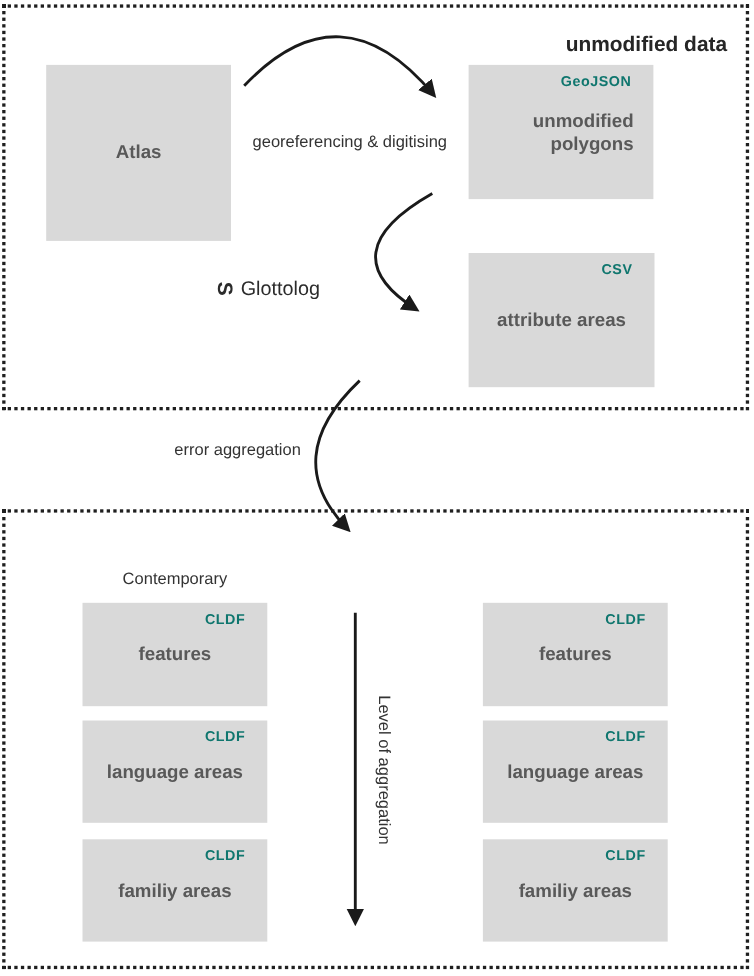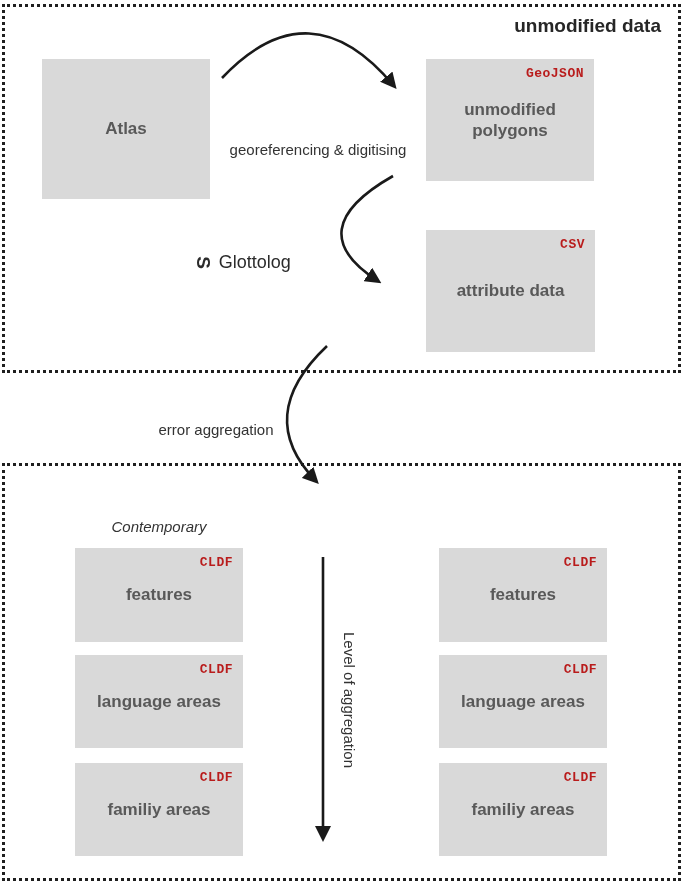--- a/index.html
+++ b/index.html
@@ -15,29 +15,29 @@
   .gray-box{
     position:absolute;background:#d9d9d9;box-sizing:border-box;
   }
   .box-label{
     position:absolute;left:0;right:0;top:0;bottom:0;
     display:flex;align-items:center;justify-content:center;text-align:center;
     font-weight:bold;font-size:17px;color:#595959;line-height:1.25;
     padding:0 14px;
   }
   .fmt-label{
-    position:absolute;top:7px;right:10px;
-    font-family:Liberation Mono, monospace;
-    font-weight:bold;font-size:13px;color:#b91c1c;letter-spacing:0.5px;
+    position:absolute;top:7px;right:20px;
+    font-family:Liberation Sans, sans-serif;
+    font-weight:bold;font-size:13px;color:#0f766e;letter-spacing:0.5px;
   }
   .free-text{
-    position:absolute;font-size:15px;color:#333;text-align:center;line-height:1.25;margin-top:20px;
+    position:absolute;font-size:15px;color:#333;text-align:center;line-height:1.25;
   }
   .col-heading{
-    position:absolute;font-size:15px;color:#333;text-align:center;width:160px;font-style:italic;
+    position:absolute;font-size:15px;color:#333;text-align:center;width:160px;
   }
   .glotto-row{
     position:absolute;display:flex;align-items:center;justify-content:center;gap:9px;
     font-size:18px;color:#2b2b2b;
   }
   .glotto-glyph{
     display:inline-block;transform:rotate(90deg);font-weight:bold;font-size:19px;line-height:1;
   }
   .vertical-label{
     position:absolute;font-size:15px;color:#333;white-space:nowrap;
@@ -45,34 +45,34 @@
   }
   svg.arrows{position:absolute;left:0;top:0;pointer-events:none;}
 </style>
 </head>
 <body>
 
 <div class="stage">
 
   <div class="dotted-box" style="left:2px;top:4px;width:679px;height:369px;"></div>
 
-  <div class="section-title" style="right:24px;top:15px;">unmodified data</div>
+  <div class="section-title" style="right:24px;top:30px;">unmodified data</div>
 
-  <div class="gray-box" style="left:42px;top:59px;width:168px;height:140px;">
+  <div class="gray-box" style="left:42px;top:59px;width:168px;height:160px;">
     <div class="box-label">Atlas</div>
   </div>
 
   <div class="gray-box" style="left:426px;top:59px;width:168px;height:122px;">
     <div class="fmt-label">GeoJSON</div>
-    <div class="box-label" style="padding:0 36px;">unmodified polygons</div>
+    <div class="box-label" style="padding:0 18px;text-align:right;">unmodified polygons</div>
   </div>
 
   <div class="gray-box" style="left:426px;top:230px;width:169px;height:122px;padding-left:36px;">
     <div class="fmt-label">CSV</div>
-    <div class="box-label">attribute data</div>
+    <div class="box-label">attribute areas</div>
   </div>
 
   <div class="free-text" style="left:218px;top:121px;width:200px;">georeferencing &amp; digitising</div>
 
 
   <div class="glotto-row" style="left:174px;top:252px;width:140px;">
     <span class="glotto-glyph">S</span>
     <span>Glottolog</span>
   </div>
 

